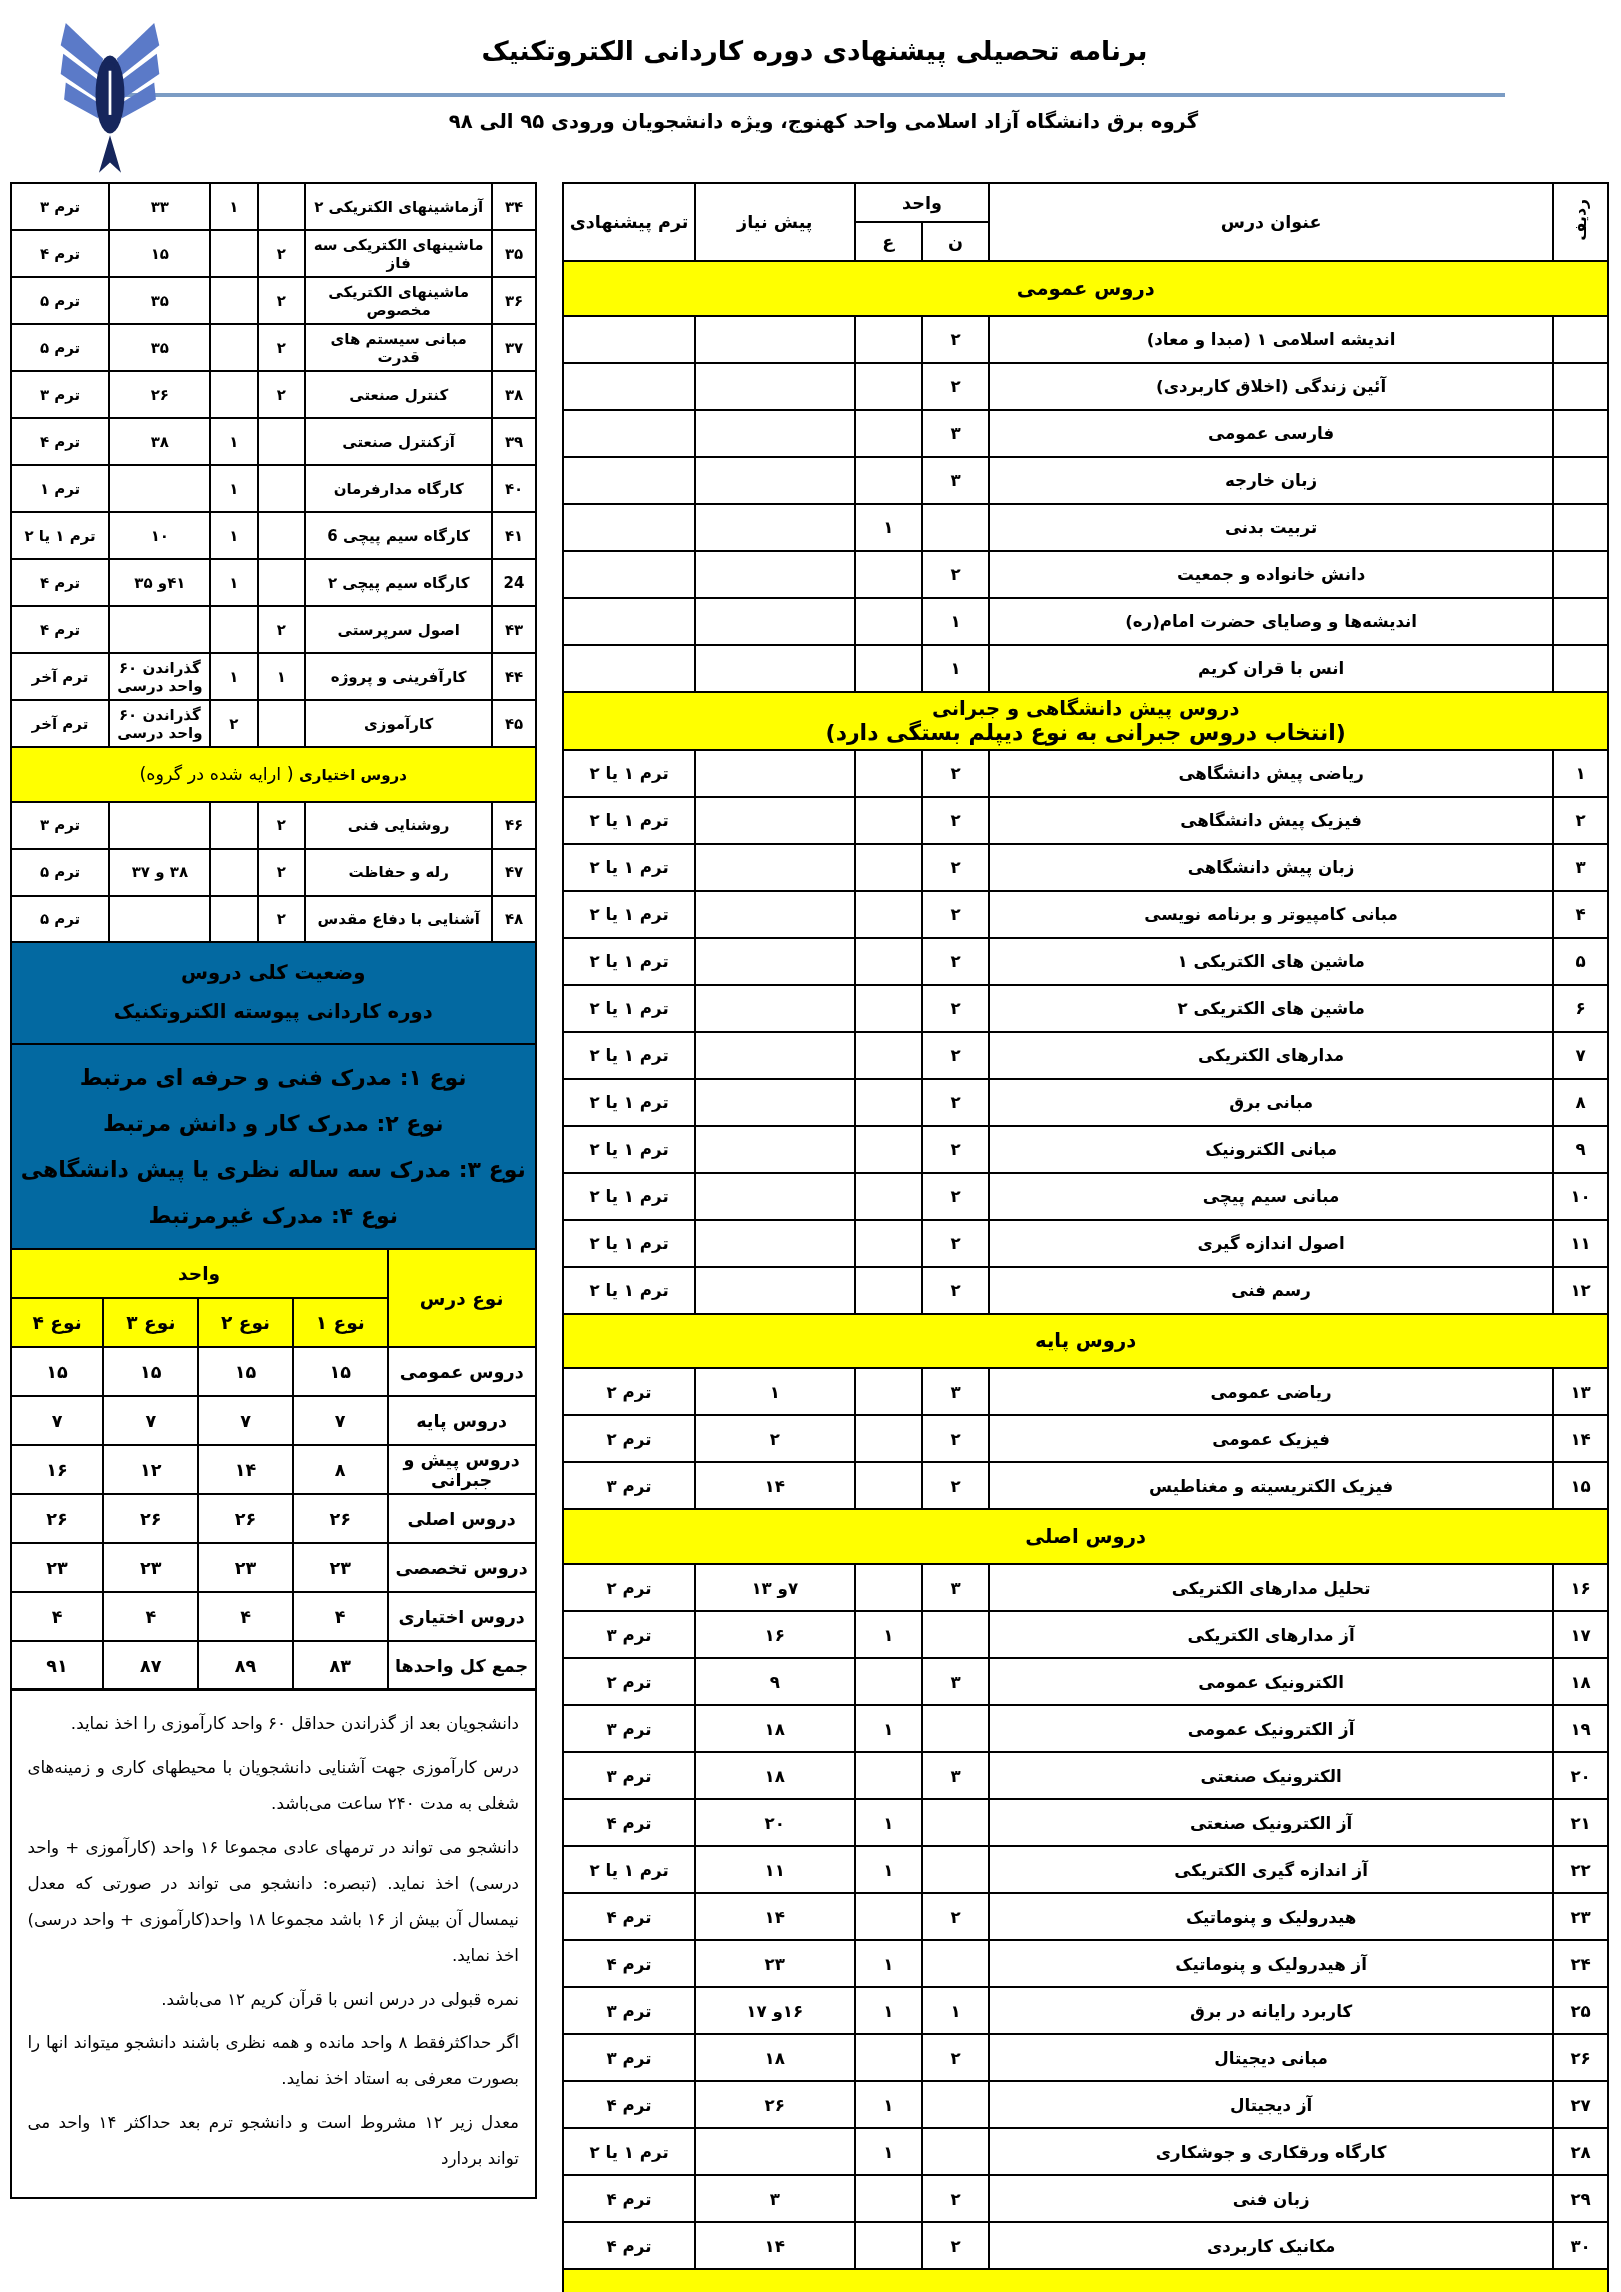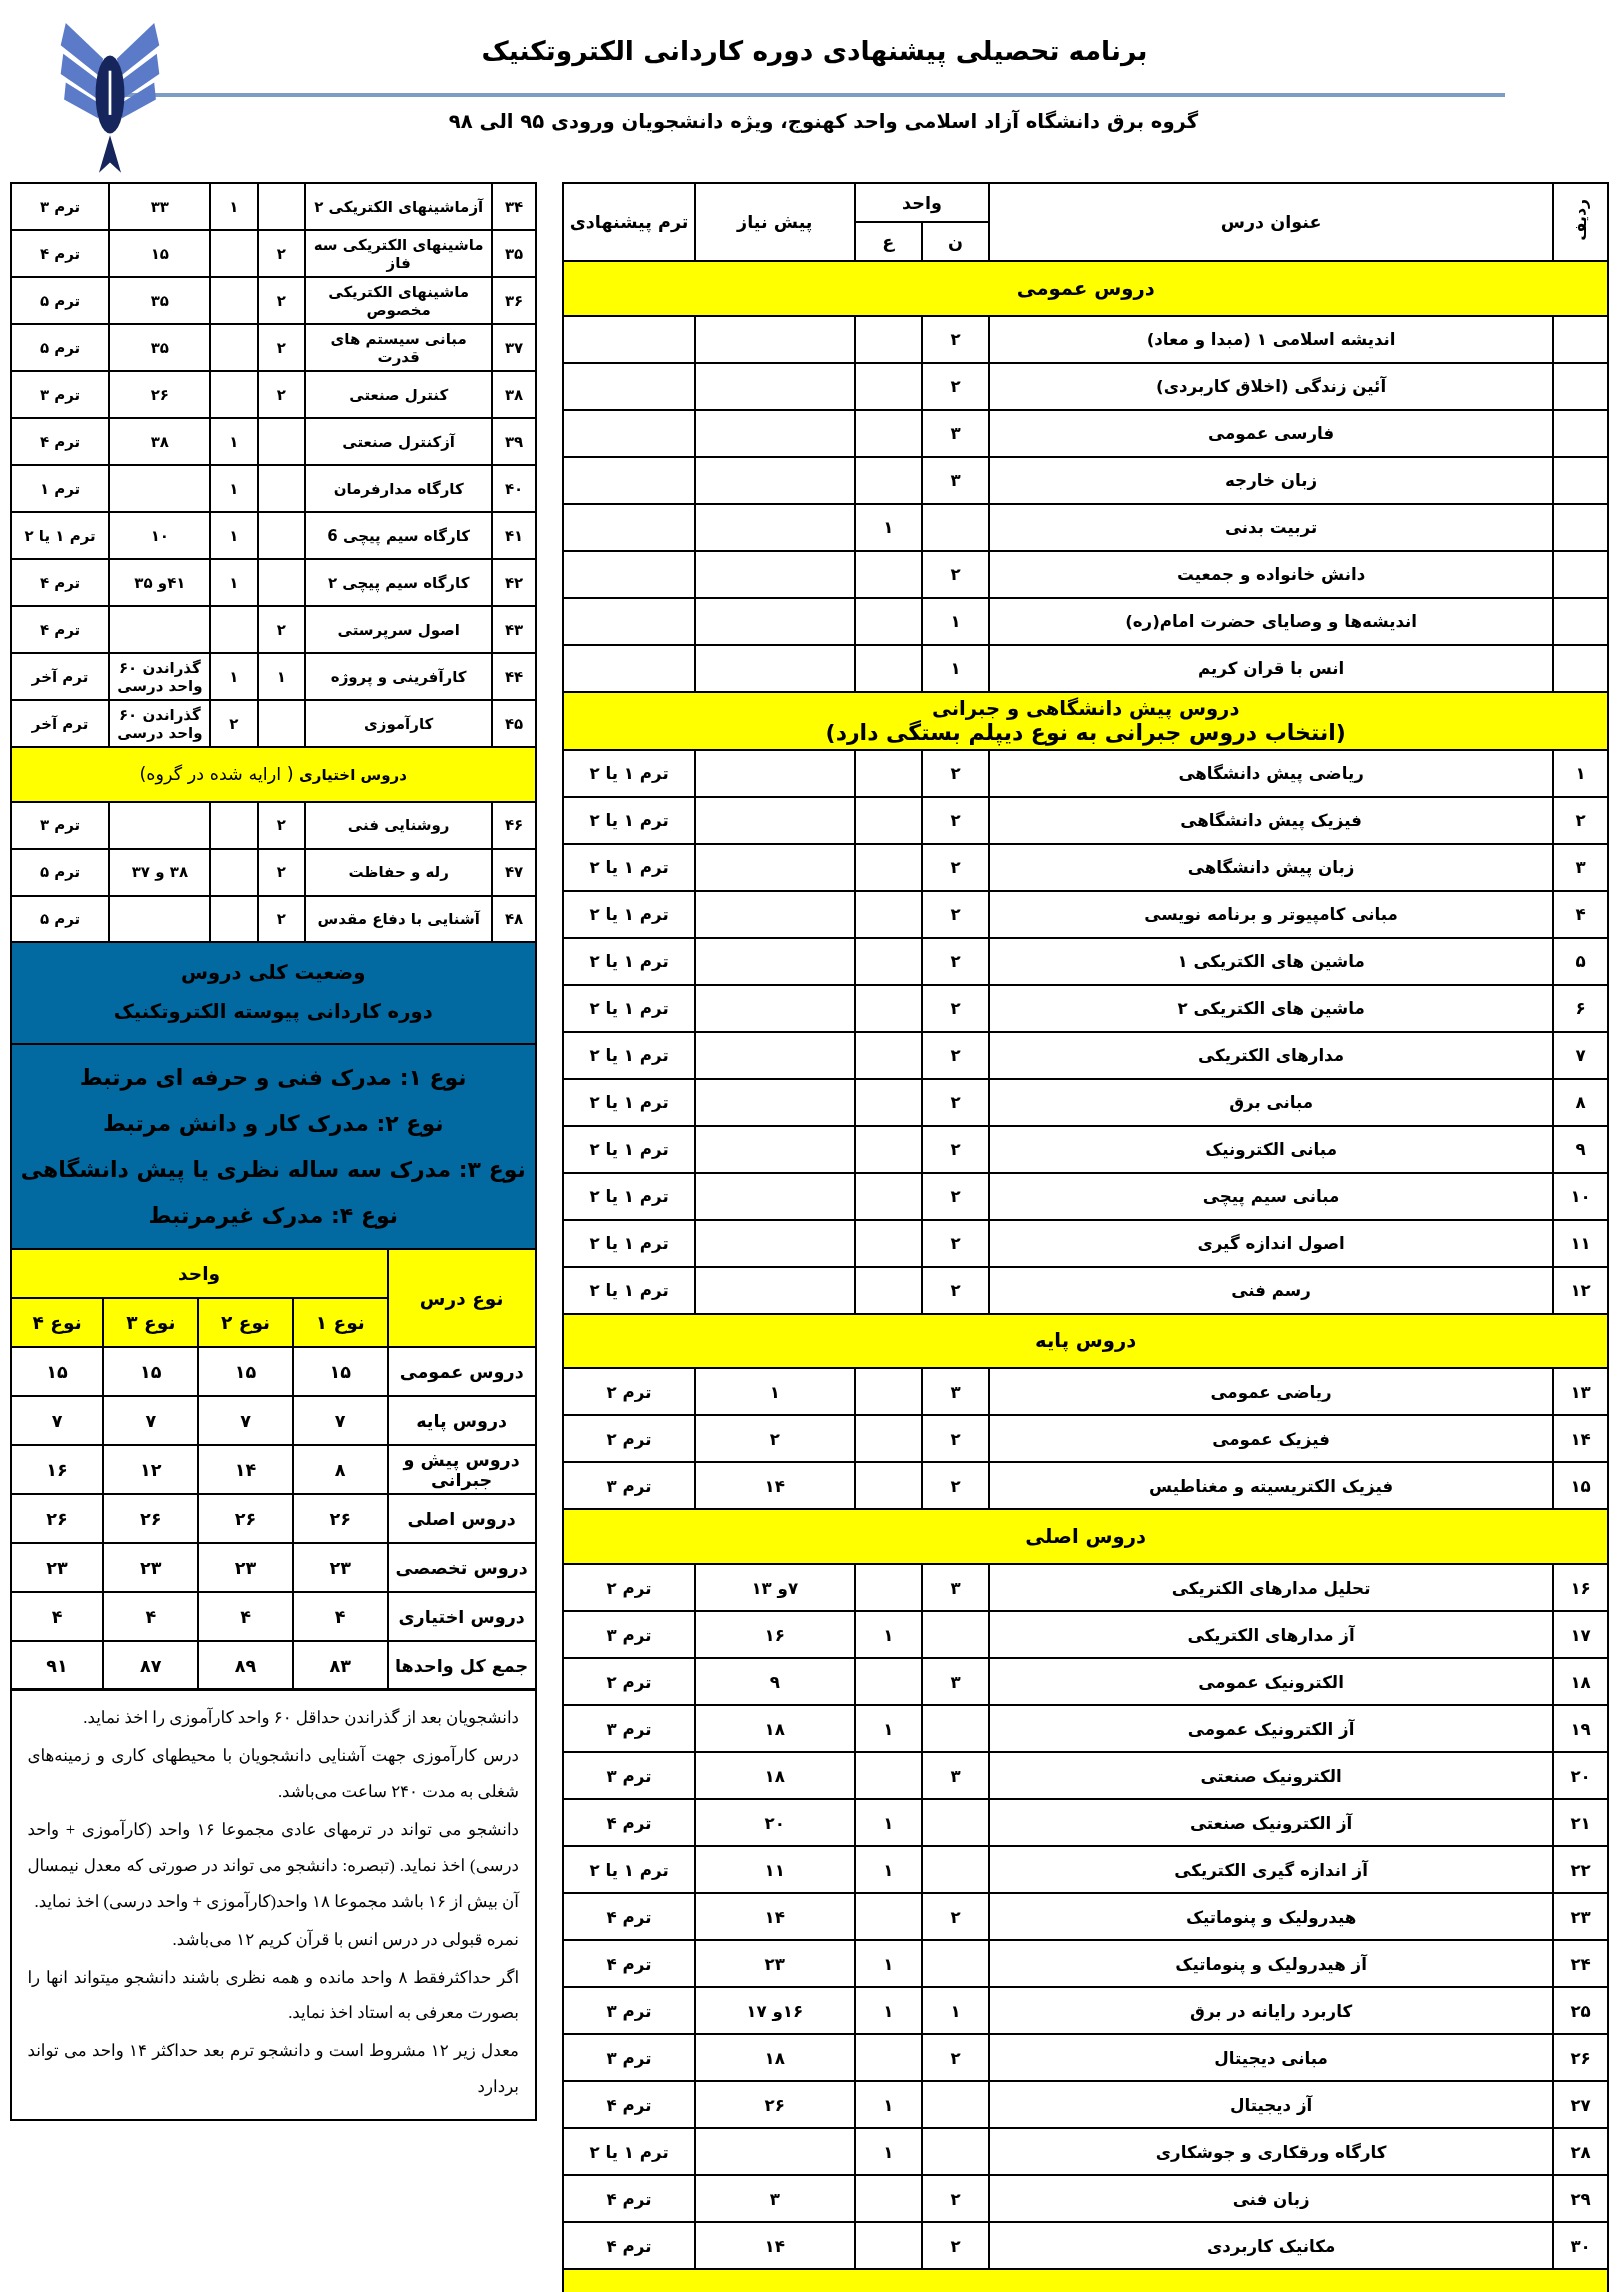--- a/index.html
+++ b/index.html
@@ -30,21 +30,21 @@
   .status{border:2.9px solid #000;margin-top:-2.9px;background:#0369a1;text-align:center;font-weight:bold;}
   .s-head{padding:9.8px 5.9px 11.8px;font-size:19.6px;line-height:2;}
   .s-types{border-top:2px solid #000;padding:9.8px 7.8px;font-size:22px;line-height:2.1;}
   
   table.ttable{width:100%;border-collapse:collapse;table-layout:fixed;border:2.9px solid #000;margin-top:-2.9px;background:#fff;}
   .ttable th,.ttable td{border:2px solid #000;height:45px;text-align:center;vertical-align:middle;font-weight:bold;font-size:17.6px;}
   .ttable th{background:#ffff00;font-size:18.6px;}
   
   .notes{border:2.9px solid #000;margin-top:-2.9px;padding:7.8px 15.7px 11.8px;font-size:16.7px;line-height:2.15;
          text-align:justify;font-weight:normal;}
-  .notes p{margin:2px 0;font-family:Liberation Serif, serif;}
+  .notes p{margin:8px 0;}
 </style>
 </head>
 <body>
 
 <div class="page">
 
   <div class="hdr">
     <svg class="logo" viewBox="0 0 120 200" aria-hidden="true">
       <g fill="#5b7ac8">
         <path d="M52 58 L8 16 L2 42 L47 78 Z"></path>
@@ -484,21 +484,21 @@
             </tr>
             <tr>
               <td>۴۱</td>
               <td>کارگاه سیم پیچی 6</td>
               <td></td>
               <td>۱</td>
               <td>۱۰</td>
               <td>ترم ۱ یا ۲</td>
             </tr>
             <tr>
-              <td>۴۲</td>
+              <td>24</td>
               <td>کارگاه سیم پیچی ۲</td>
               <td></td>
               <td>۱</td>
               <td>۴۱و ۳۵</td>
               <td>ترم ۴</td>
             </tr>
             <tr>
               <td>۴۳</td>
               <td>اصول سرپرستی</td>
               <td>۲</td>

